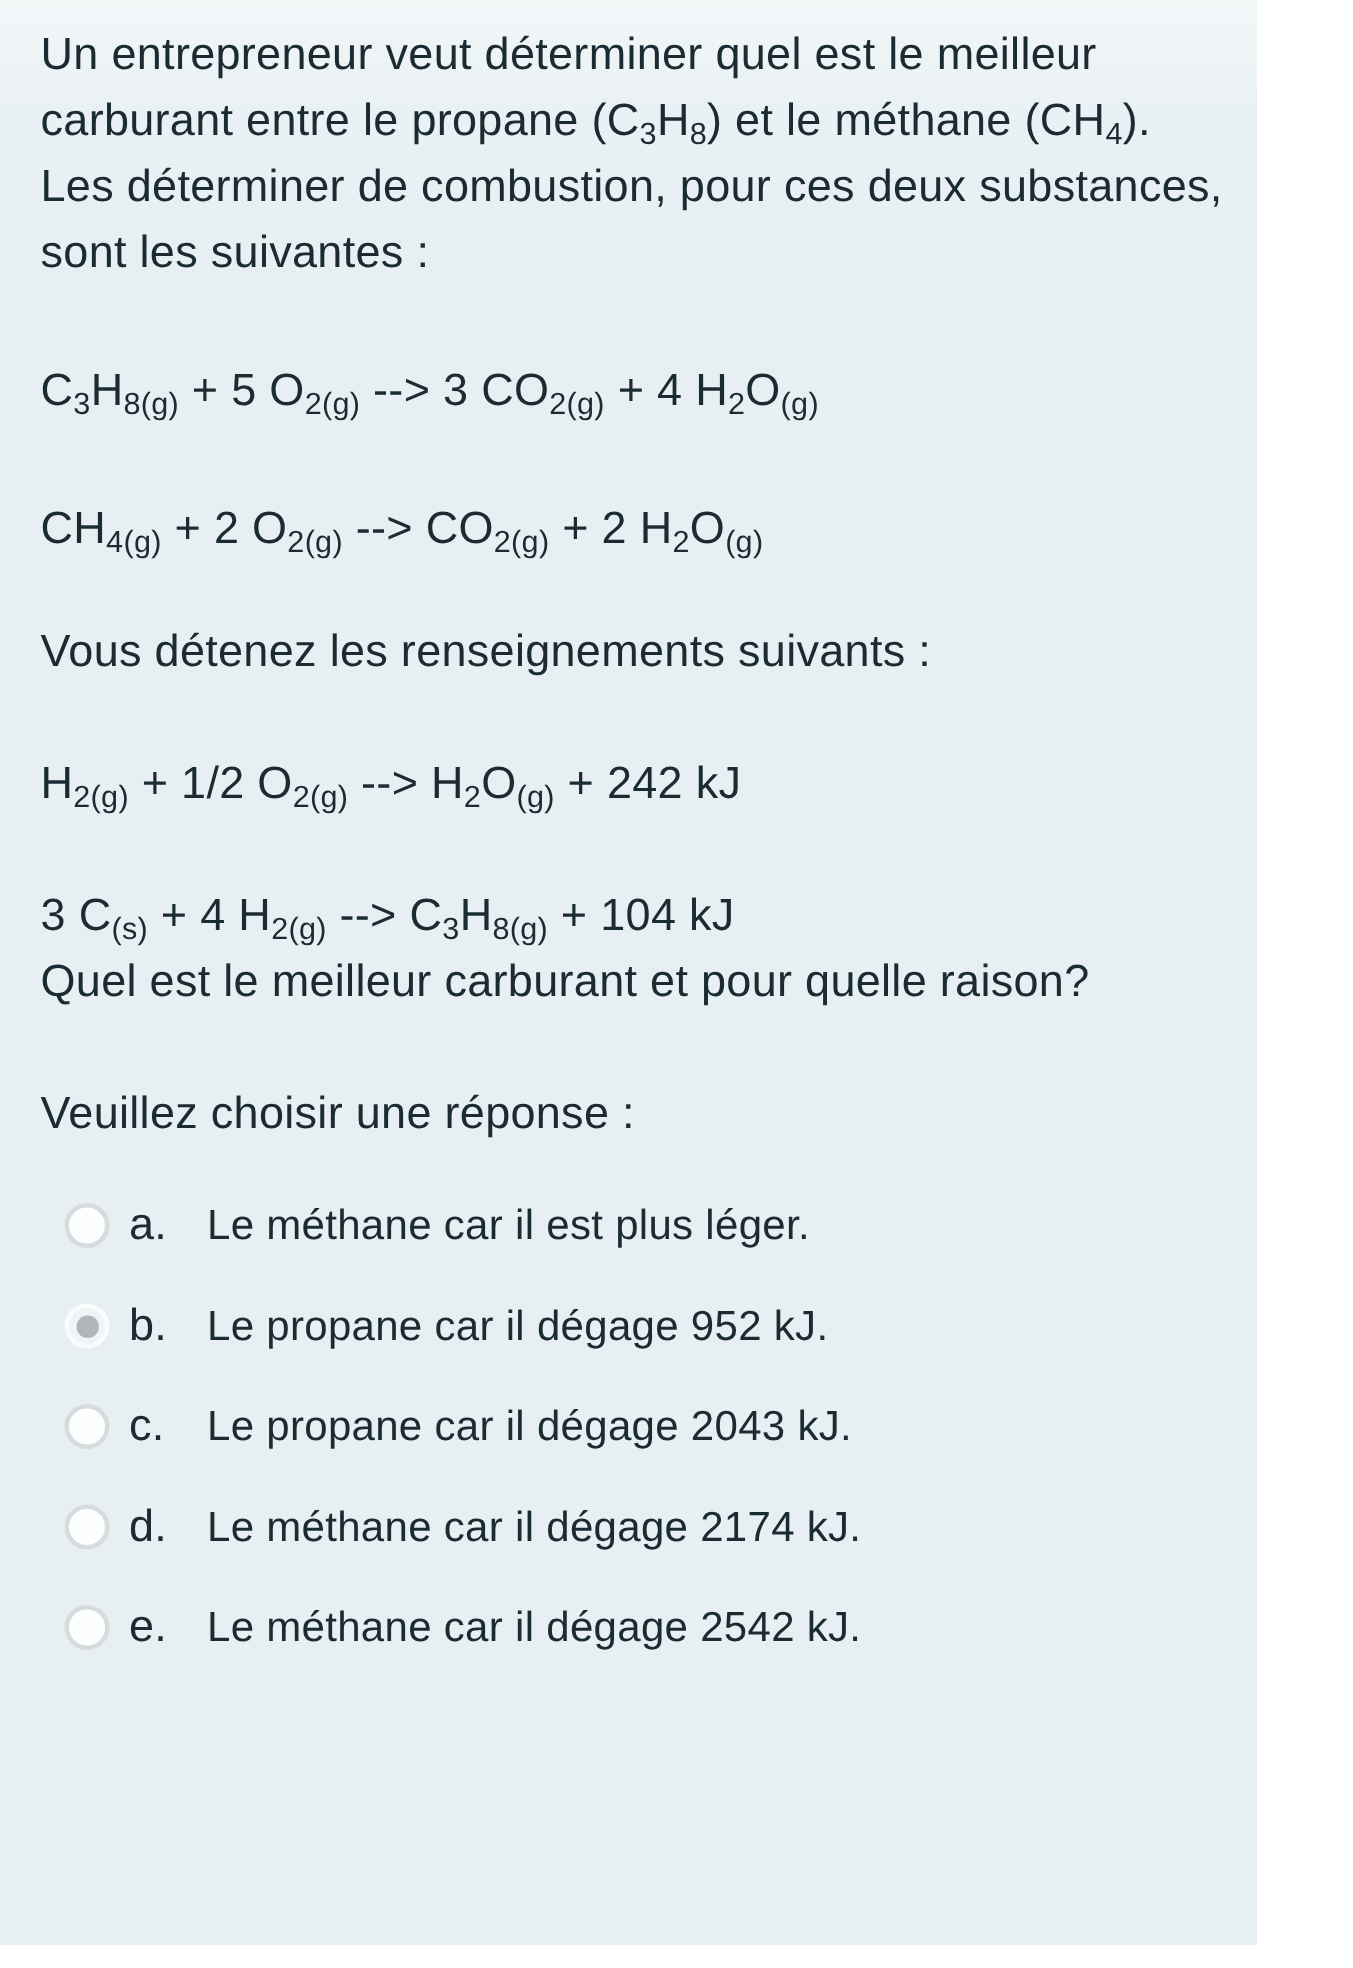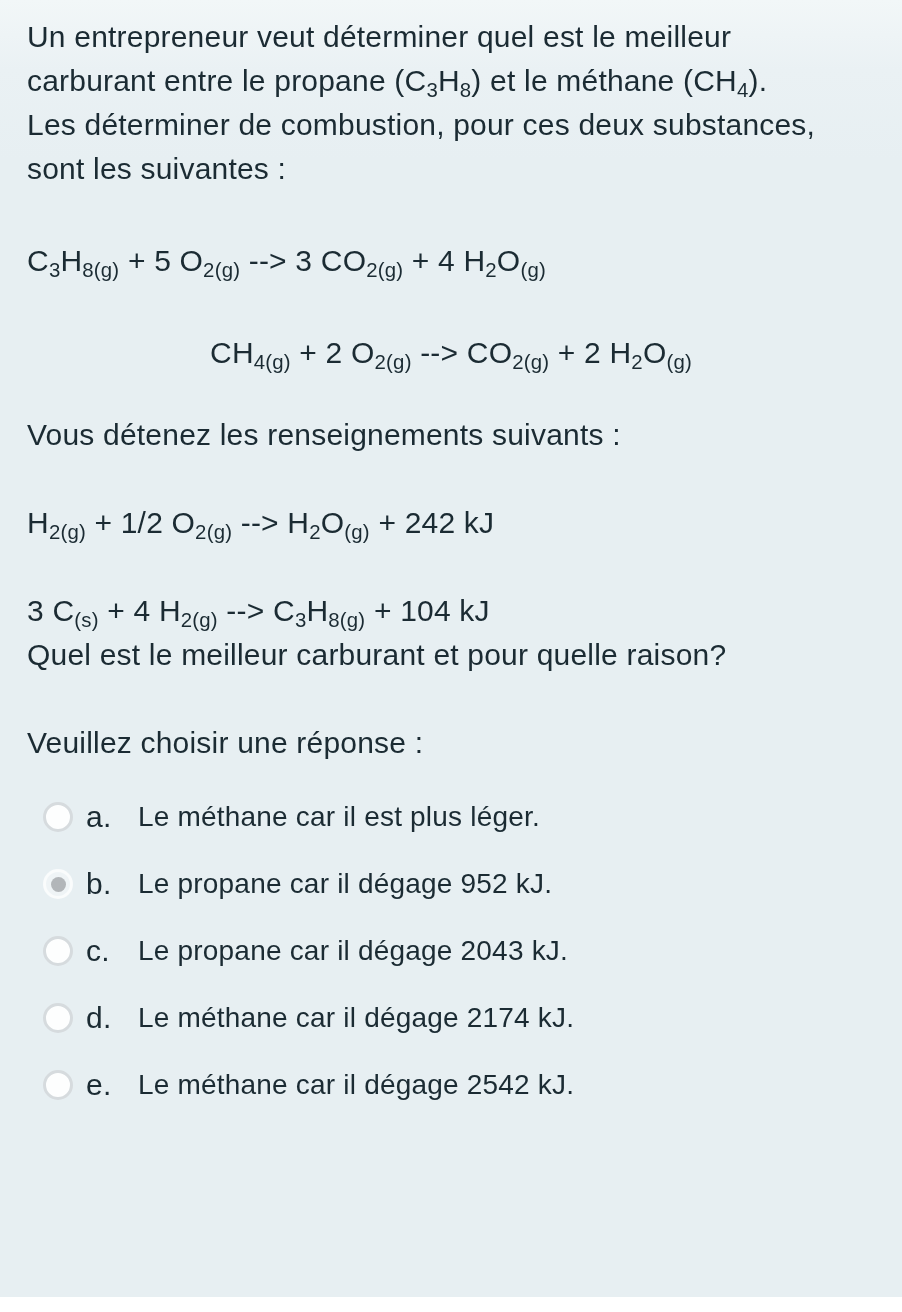--- a/index.html
+++ b/index.html
@@ -5,21 +5,21 @@
   html, body {
     margin: 0;
     padding: 0;
     background: #ffffff;
   }
   body {
     font-family: "Liberation Sans", "DejaVu Sans", sans-serif;
     color: #1b2b33;
   }
   .page {
-    width: 902px;
+    width: 838px;
     height: 1297px;
     box-sizing: border-box;
     padding: 15px 27px 0 27px;
     background: linear-gradient(180deg, #f2f7f8 0%, #eaf1f4 70px, #e7eff2 160px, #e7eff2 100%);
     overflow: hidden;
   }
   .line, .eq {
     margin: 0;
     font-size: 30px;
     line-height: 44px;
@@ -27,21 +27,21 @@
     letter-spacing: 0.2px;
   }
   sub {
     font-size: 0.68em;
     line-height: 0;
     vertical-align: baseline;
     position: relative;
     top: 0.3em;
   }
   .mt-eq1   { margin-top: 48px; }
-  .mt-eq2   { margin-top: 48px; text-align: center; }
+  .mt-eq2   { margin-top: 48px; }
   .mt-info  { margin-top: 38px; }
   .mt-block { margin-top: 44px; }
   .prompt {
     margin-top: 44px;
     font-size: 30px;
     line-height: 44px;
     white-space: nowrap;
     letter-spacing: 0.2px;
   }
   .options {

